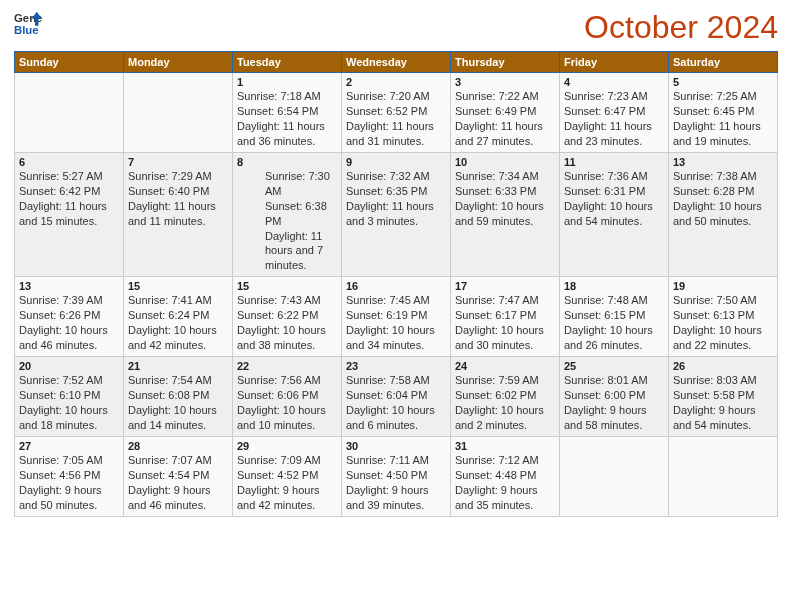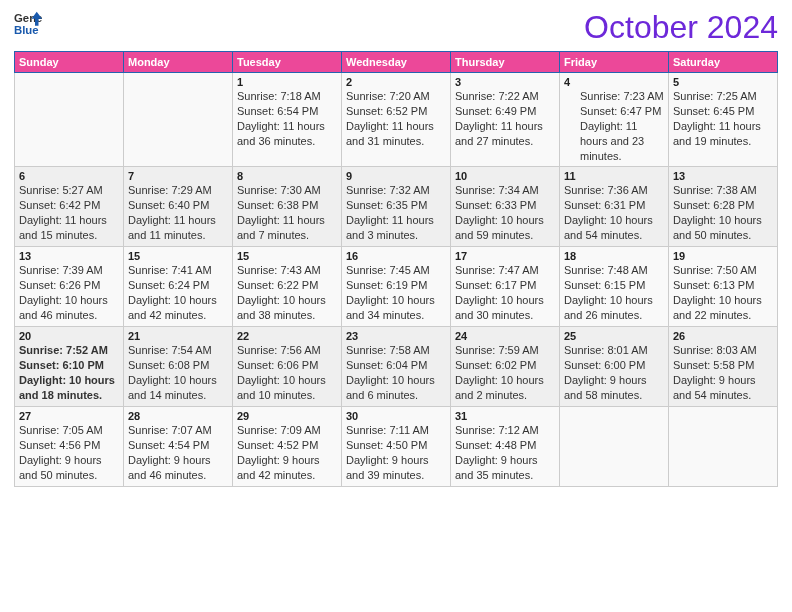--- a/index.html
+++ b/index.html
@@ -30,34 +30,34 @@
     .logo-icon {
       width: 28px;
       height: 28px;
     }
     .title-block {
       text-align: right;
     }
     .month-title {
       font-size: 32px;
       font-weight: 300;
-      color: #6d28d9;
+      color: #c2410c;
       line-height: 1.1;
     }
     .subtitle {
       font-size: 14px;
       color: #555;
     }
     table {
       width: 100%;
       border-collapse: collapse;
       table-layout: fixed;
     }
     thead tr th {
-      background: #ec4899;
+      background: #a16207;
       color: #fff;
       font-size: 11px;
       font-weight: bold;
       padding: 4px 4px;
       border: 1px solid #2563b0;
       text-align: left;
     }
     tbody tr td {
       border: 1px solid #ccc;
       vertical-align: top;
@@ -131,21 +131,21 @@
 Daylight: 11 hours and 31 minutes.</div>
           </td>
           <td>
             <span class="day-num">3</span>
             <div class="cell-text" style="white-space: pre-line;">Sunrise: 7:22 AM
 Sunset: 6:49 PM
 Daylight: 11 hours and 27 minutes.</div>
           </td>
           <td>
             <span class="day-num">4</span>
-            <div class="cell-text" style="white-space: pre-line; margin-left: 16px;">Sunrise: 7:23 AM
+            <div class="cell-text" style="white-space: pre-line;">Sunrise: 7:23 AM
 Sunset: 6:47 PM
 Daylight: 11 hours and 23 minutes.</div>
           </td>
           <td>
             <span class="day-num">5</span>
             <div class="cell-text" style="white-space: pre-line;">Sunrise: 7:25 AM
 Sunset: 6:45 PM
 Daylight: 11 hours and 19 minutes.</div>
           </td>
         </tr>
@@ -157,21 +157,21 @@
 Daylight: 11 hours and 15 minutes.</div>
           </td>
           <td>
             <span class="day-num">7</span>
             <div class="cell-text" style="white-space: pre-line;">Sunrise: 7:29 AM
 Sunset: 6:40 PM
 Daylight: 11 hours and 11 minutes.</div>
           </td>
           <td>
             <span class="day-num">8</span>
-            <div class="cell-text" style="white-space: pre-line;">Sunrise: 7:30 AM
+            <div class="cell-text" style="white-space: pre-line; margin-left: 28px;">Sunrise: 7:30 AM
 Sunset: 6:38 PM
 Daylight: 11 hours and 7 minutes.</div>
           </td>
           <td>
             <span class="day-num">9</span>
             <div class="cell-text" style="white-space: pre-line;">Sunrise: 7:32 AM
 Sunset: 6:35 PM
 Daylight: 11 hours and 3 minutes.</div>
           </td>
           <td>
@@ -233,21 +233,21 @@
           <td>
             <span class="day-num">19</span>
             <div class="cell-text" style="white-space: pre-line;">Sunrise: 7:50 AM
 Sunset: 6:13 PM
 Daylight: 10 hours and 22 minutes.</div>
           </td>
         </tr>
         <tr>
           <td>
             <span class="day-num">20</span>
-            <div class="cell-text" style="white-space: pre-line; font-weight: bold;">Sunrise: 7:52 AM
+            <div class="cell-text" style="white-space: pre-line;">Sunrise: 7:52 AM
 Sunset: 6:10 PM
 Daylight: 10 hours and 18 minutes.</div>
           </td>
           <td>
             <span class="day-num">21</span>
             <div class="cell-text" style="white-space: pre-line;">Sunrise: 7:54 AM
 Sunset: 6:08 PM
 Daylight: 10 hours and 14 minutes.</div>
           </td>
           <td>

